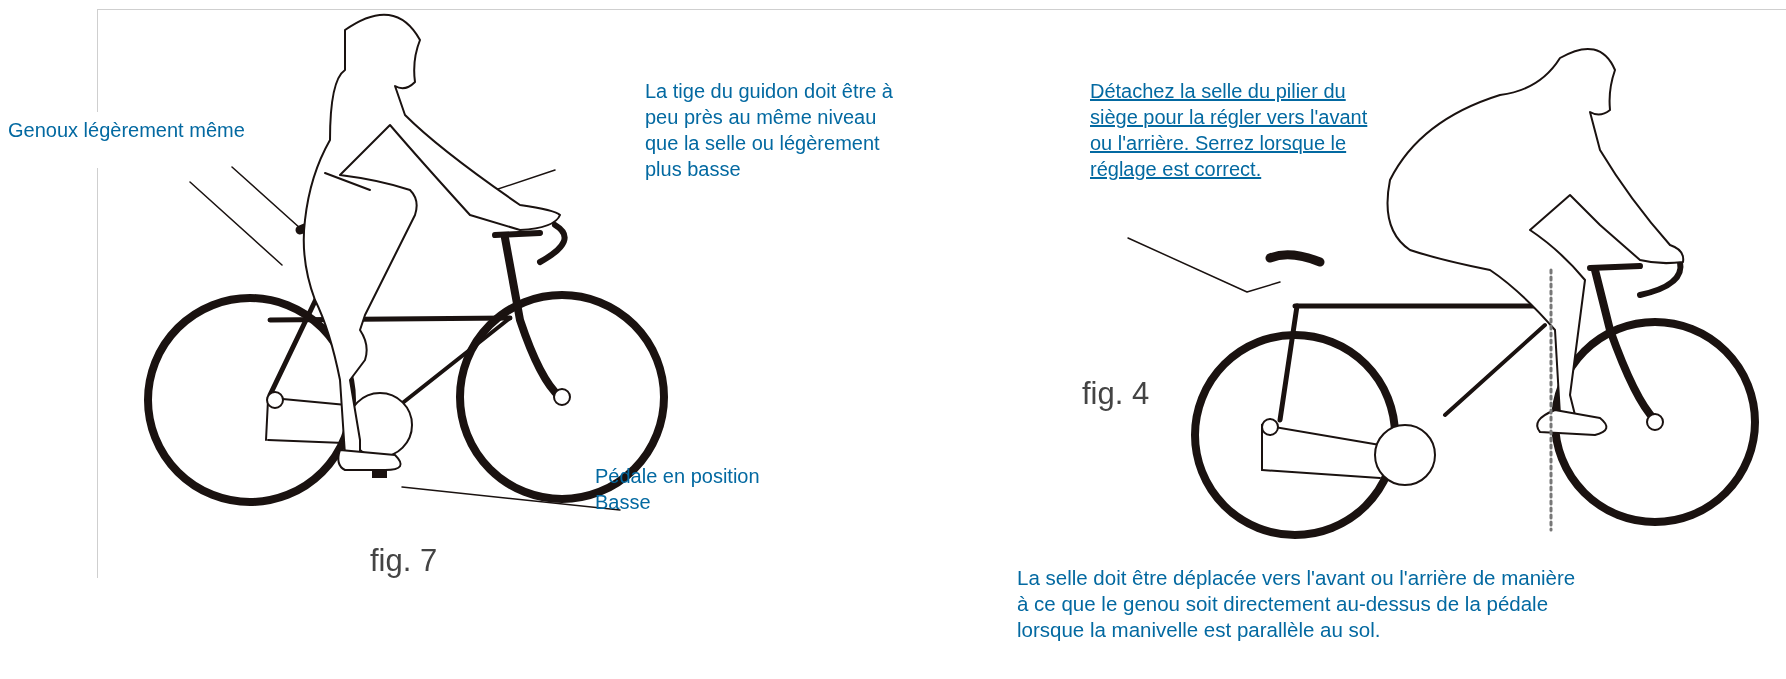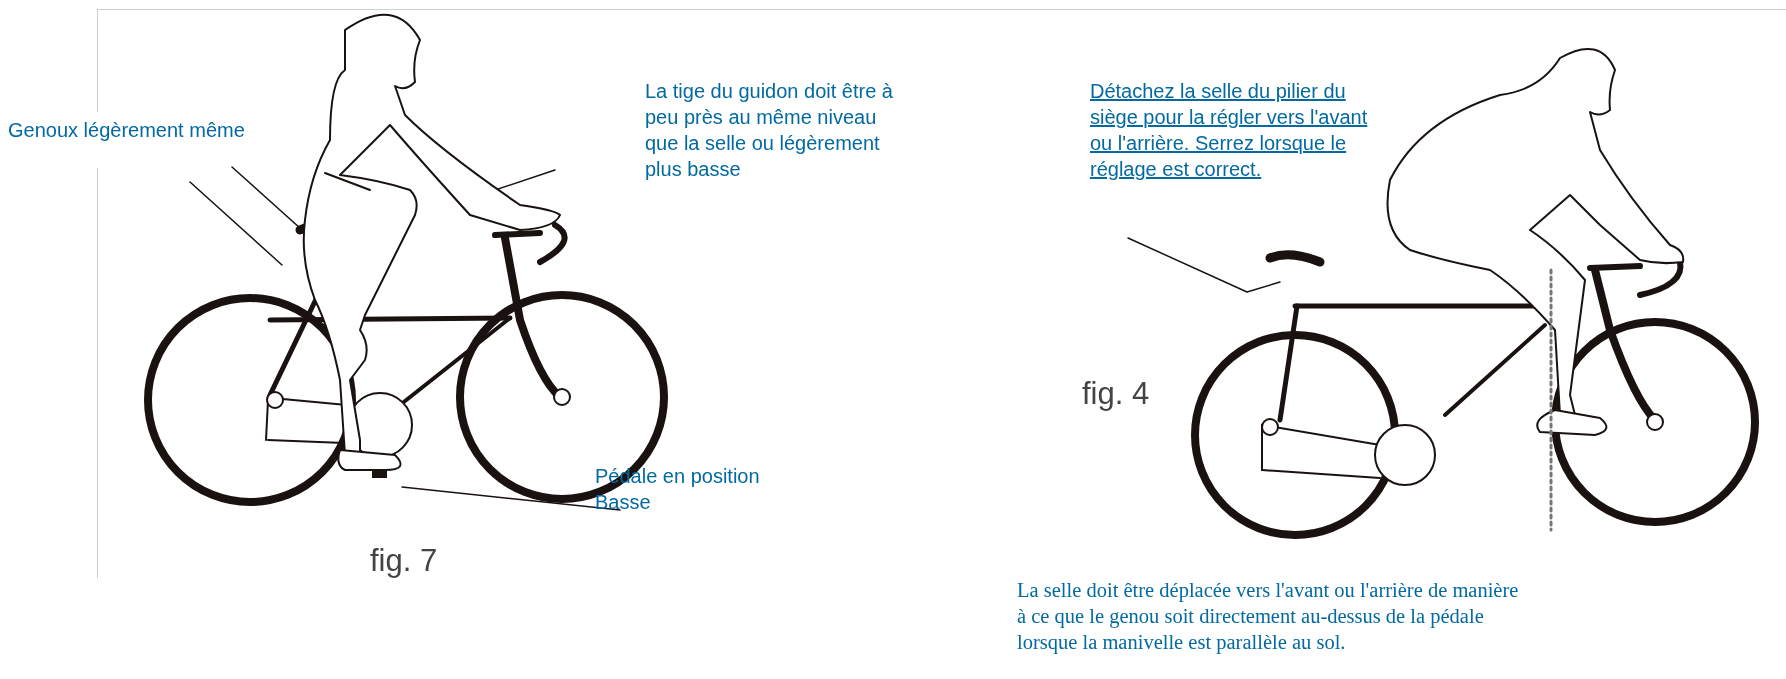--- a/index.html
+++ b/index.html
@@ -92,15 +92,15 @@
 plus basse</div>
 <div class="label" style="left:595px;top:463px;">Pédale en position
 Basse</div>
 <div class="fig" style="left:370px;top:543px;">fig. 7</div>
 
 <div class="label" style="left:1090px;top:78px;text-decoration:underline;">Détachez la selle du pilier du
 siège pour la régler vers l'avant
 ou l'arrière. Serrez lorsque le
 réglage est correct.</div>
 <div class="fig" style="left:1082px;top:376px;">fig. 4</div>
-<div class="label" style="left:1017px;top:577px;font-size:20.5px;font-family:Liberation Serif, serif;">La selle doit être déplacée vers l'avant ou l'arrière de manière
+<div class="label" style="left:1017px;top:565px;font-size:20.5px;">La selle doit être déplacée vers l'avant ou l'arrière de manière
 à ce que le genou soit directement au-dessus de la pédale
 lorsque la manivelle est parallèle au sol.</div>
 
 </body></html>

